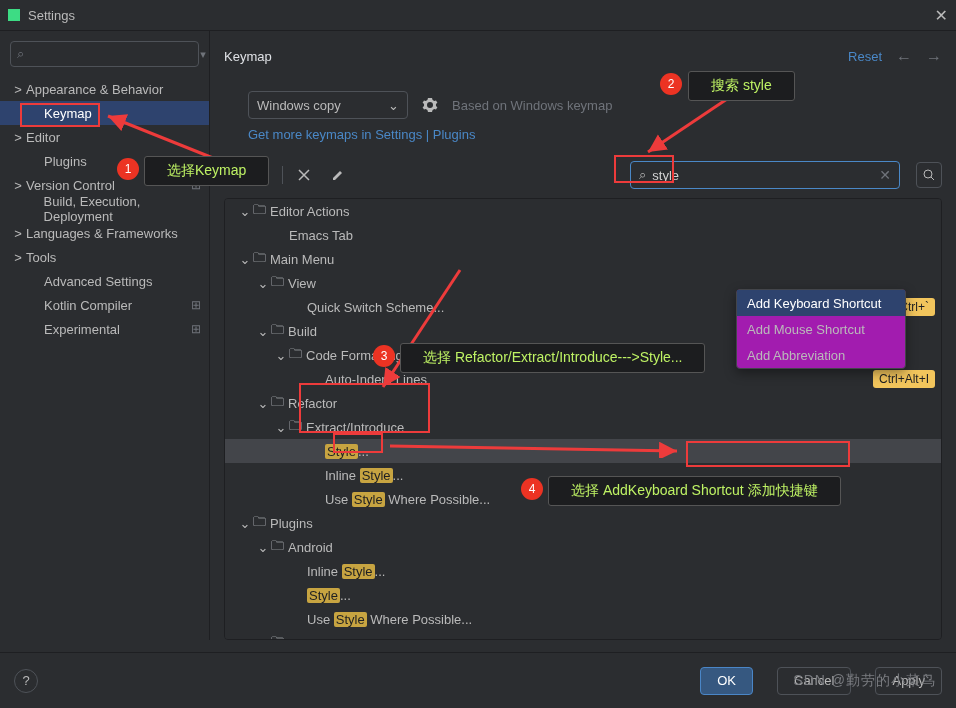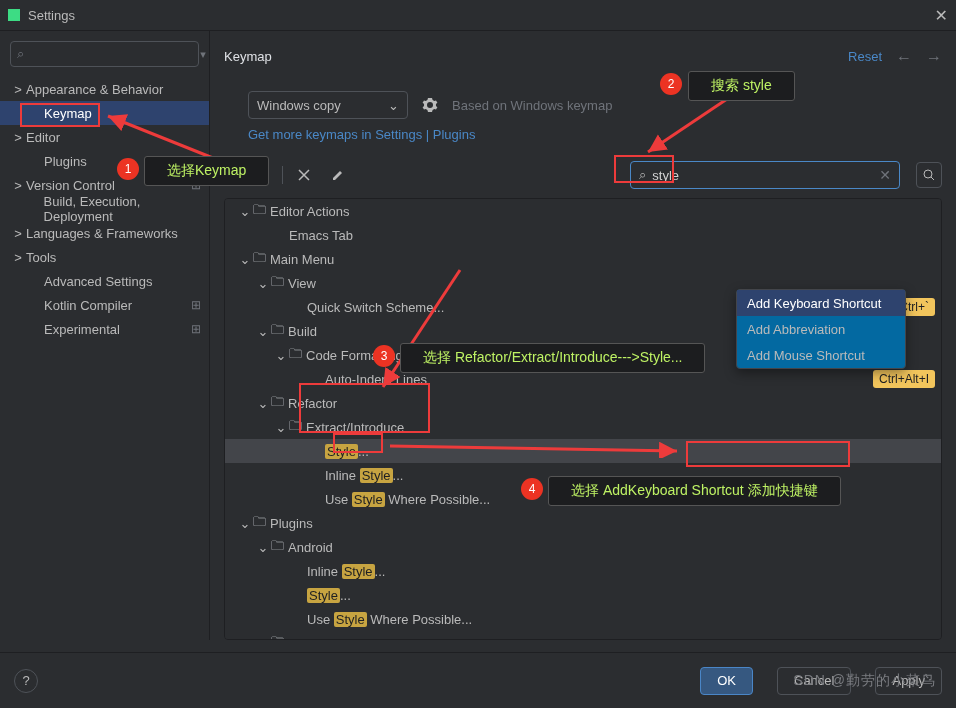--- a/index.html
+++ b/index.html
@@ -39,21 +39,21 @@
 .filter-clear { color:#6f737a; cursor:pointer; font-size:14px; }
 .find-action { width:26px; height:26px; border:1px solid #4e5258; border-radius:4px; display:flex; align-items:center; justify-content:center; margin-left:8px; cursor:pointer; }
 .tree-wrap { flex:1; border:1px solid #1e1f22; border-radius:4px; margin-top:8px; overflow:auto; position:relative; background:#2b2d30; }
 .tree-row { height:24px; display:flex; align-items:center; position:relative; cursor:pointer; }
 .tree-row .chev { width:16px; display:inline-block; text-align:center; }
 .fold-icon { color:#ced0d6; margin-right:4px; }
 .pad0{padding-left:12px}.pad1{padding-left:30px}.pad2{padding-left:48px}.pad3{padding-left:66px}.pad4{padding-left:84px}
 .tree-row.sel { background:#43454a; }
 .hl { background:#c7a441; color:#1e1f22; padding:0 2px; border-radius:2px; }
 .badge-shortcut { position:absolute; right:6px; background:#f2c55c; color:#1e1f22; padding:2px 6px; border-radius:3px; font-size:12px; }
-.context-menu { position:absolute; right:50px; top:258px; width:170px; background:#0369a1; border:1px solid #43454a; border-radius:4px; box-shadow:0 4px 12px rgba(0,0,0,.4); z-index:5; }
+.context-menu { position:absolute; right:50px; top:258px; width:170px; background:#a21caf; border:1px solid #43454a; border-radius:4px; box-shadow:0 4px 12px rgba(0,0,0,.4); z-index:5; }
 .menu-item { height:26px; display:flex; align-items:center; padding:0 10px; cursor:pointer; }
 .menu-item.sel { background:#2e436e; color:#fff; }
 .footer { position:absolute; bottom:0; left:0; right:0; height:56px; border-top:1px solid #1e1f22; display:flex; align-items:center; justify-content:space-between; padding:0 14px; }
 .help-btn { width:24px; height:24px; border:1px solid #4e5258; border-radius:12px; display:flex; align-items:center; justify-content:center; cursor:pointer; }
 .footer-btns { display:flex; gap:24px; }
 .btn { height:28px; padding:0 16px; border-radius:4px; display:flex; align-items:center; cursor:pointer; border:1px solid #4e5258; }
 .btn.primary { background:#365880; border-color:#4a86c7; color:#fff; }
 svg { display:block; }
 .red-box { border:2px solid #ed3b3b; position:absolute; pointer-events:none; z-index:20; }
 .red-circle { width:22px; height:22px; border-radius:11px; background:#ec3323; color:#fff; display:flex; align-items:center; justify-content:center; font-size:12px; position:absolute; z-index:22; pointer-events:none; }
@@ -278,22 +278,22 @@
         </div>
         <div class="tree-row pad1">
           <span class="chev">›</span>
           <span class="fold-icon">🗀</span>
           <span>Markdown</span>
         </div>
       </div>
 
     <div class="context-menu" id="ctx-menu">
         <div class="menu-item sel">Add Keyboard Shortcut</div>
+        <div class="menu-item">Add Mouse Shortcut</div>
         <div class="menu-item">Add Abbreviation</div>
-        <div class="menu-item">Add Mouse Shortcut</div>
       </div>
   </div>
 </div>
 
 <div class="footer">
   <div class="help-btn">?</div>
   <div class="footer-btns">
     <div class="btn primary">
         <span>OK</span>
       </div>

